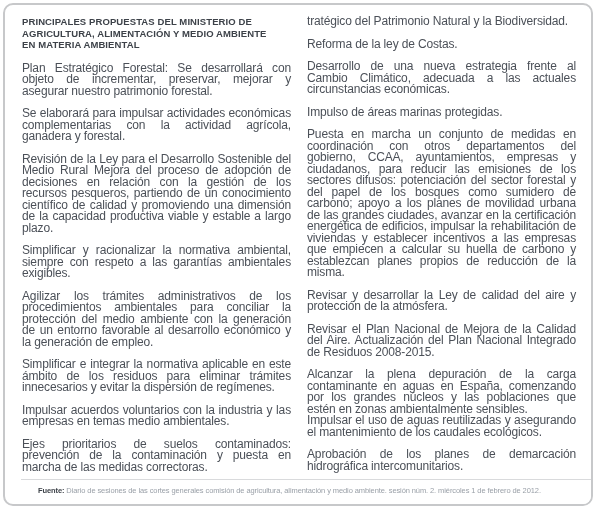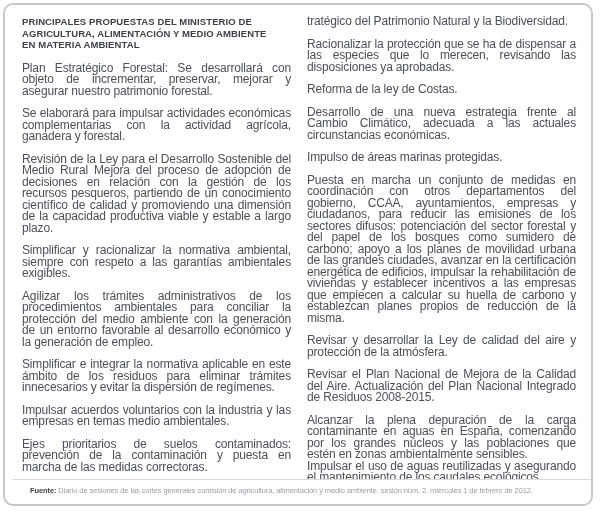--- a/index.html
+++ b/index.html
@@ -46,21 +46,21 @@
     letter-spacing: -0.15px;
     line-height: 11.5px;
     text-align: justify;
     white-space: pre-line;
     margin: 0 0 11px 0;
     hyphens: auto;
     -webkit-hyphens: auto;
   }
   .footer {
     position: absolute;
-    left: 8px;
+    left: 16px;
     right: 0;
     bottom: 0;
     border-top: 1px solid #d9dadc;
     padding: 6px 15px 8px 17px;
     font-size: 7.5px;
     letter-spacing: -0.1px;
     color: #9aa0a8;
     line-height: 10px;
     white-space: nowrap;
     background: #ffffff;
@@ -83,21 +83,20 @@
       <p class="block">Se elaborará para impulsar actividades económicas complementarias con la actividad agrícola, ganadera y forestal.</p>
       <p class="block">Revisión de la Ley para el Desarrollo Sostenible del Medio Rural Mejora del proceso de adopción de decisiones en relación con la gestión de los recursos pesqueros, partiendo de un conocimiento científico de calidad y promoviendo una dimensión de la capacidad productiva viable y estable a largo plazo.</p>
       <p class="block">Simplificar y racionalizar la normativa ambiental, siempre con respeto a las garantías ambientales exigibles.</p>
       <p class="block">Agilizar los trámites administrativos de los procedimientos ambientales para conciliar la protección del medio ambiente con la generación de un entorno favorable al desarrollo económico y la generación de empleo.</p>
       <p class="block">Simplificar e integrar la normativa aplicable en este ámbito de los residuos para eliminar trámites innecesarios y evitar la dispersión de regímenes.</p>
       <p class="block">Impulsar acuerdos voluntarios con la industria y las empresas en temas medio ambientales.</p>
       <p class="block">Ejes prioritarios de suelos contaminados: prevención de la contaminación y puesta en marcha de las medidas correctoras.</p>
     </div>
     <div class="col">
       <p class="block">tratégico del Patrimonio Natural y la Biodiversidad.</p>
-      <p class="block">Racionalizar la protección que se ha de dispensar a las especies que lo merecen, revisando las disposiciones ya aprobadas.</p>
       <p class="block">Reforma de la ley de Costas.</p>
       <p class="block">Desarrollo de una nueva estrategia frente al Cambio Climático, adecuada a las actuales circunstancias económicas.</p>
       <p class="block">Impulso de áreas marinas protegidas.</p>
       <p class="block">Puesta en marcha un conjunto de medidas en coordinación con otros departamentos del gobierno, CCAA, ayuntamientos, empresas y ciudadanos, para reducir las emisiones de los sectores difusos: potenciación del sector forestal y del papel de los bosques como sumidero de carbono; apoyo a los planes de movilidad urbana de las grandes ciudades, avanzar en la certificación energética de edificios, impulsar la rehabilitación de viviendas y establecer incentivos a las empresas que empiecen a calcular su huella de carbono y establezcan planes propios de reducción de la misma.</p>
       <p class="block">Revisar y desarrollar la Ley de calidad del aire y protección de la atmósfera.</p>
       <p class="block">Revisar el Plan Nacional de Mejora de la Calidad del Aire. Actualización del Plan Nacional Integrado de Residuos 2008-2015.</p>
       <p class="block">Alcanzar la plena depuración de la carga contaminante en aguas en España, comenzando por los grandes núcleos y las poblaciones que estén en zonas ambientalmente sensibles.
 Impulsar el uso de aguas reutilizadas y asegurando el mantenimiento de los caudales ecológicos.</p>
       <p class="block">Aprobación de los planes de demarcación hidrográfica intercomunitarios.</p>
     </div>

